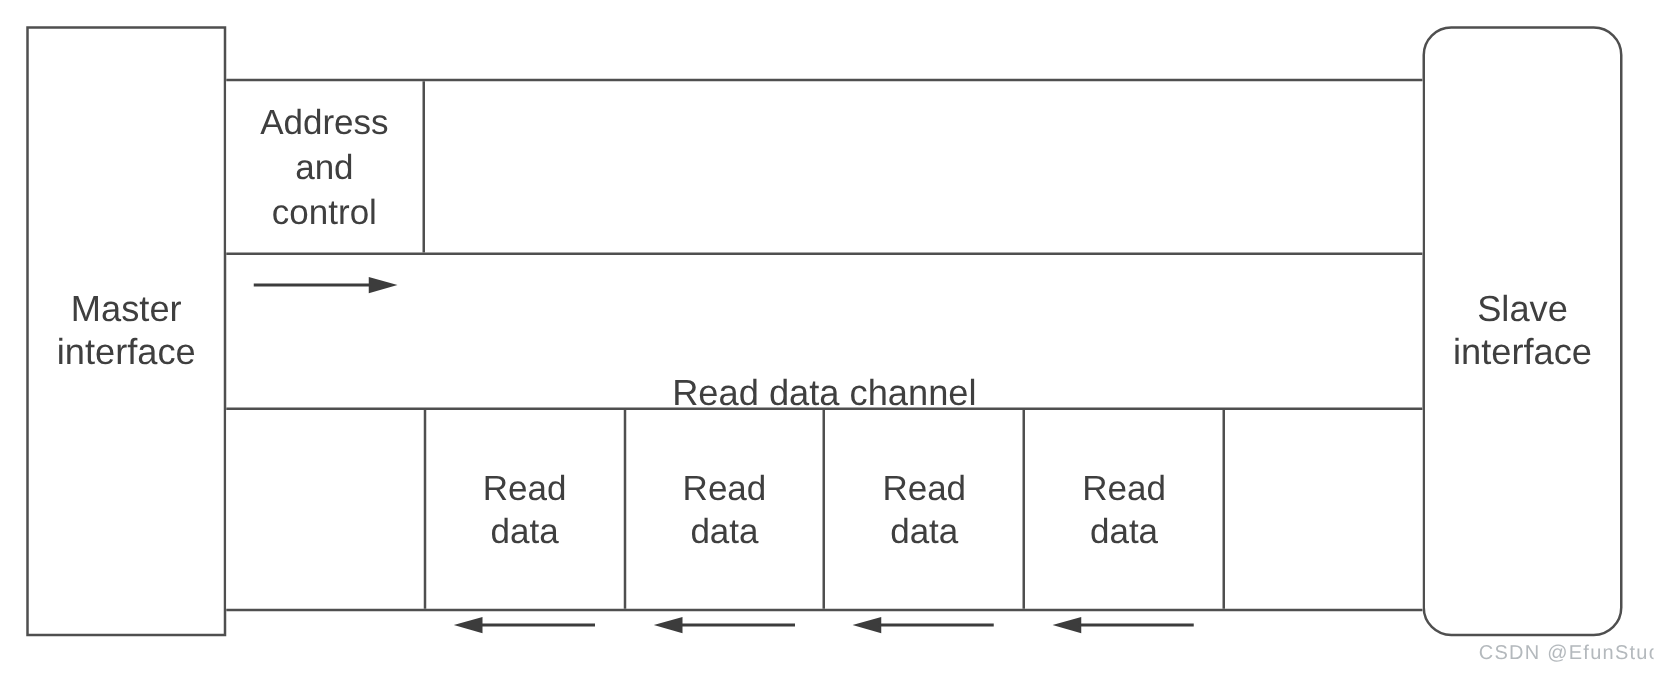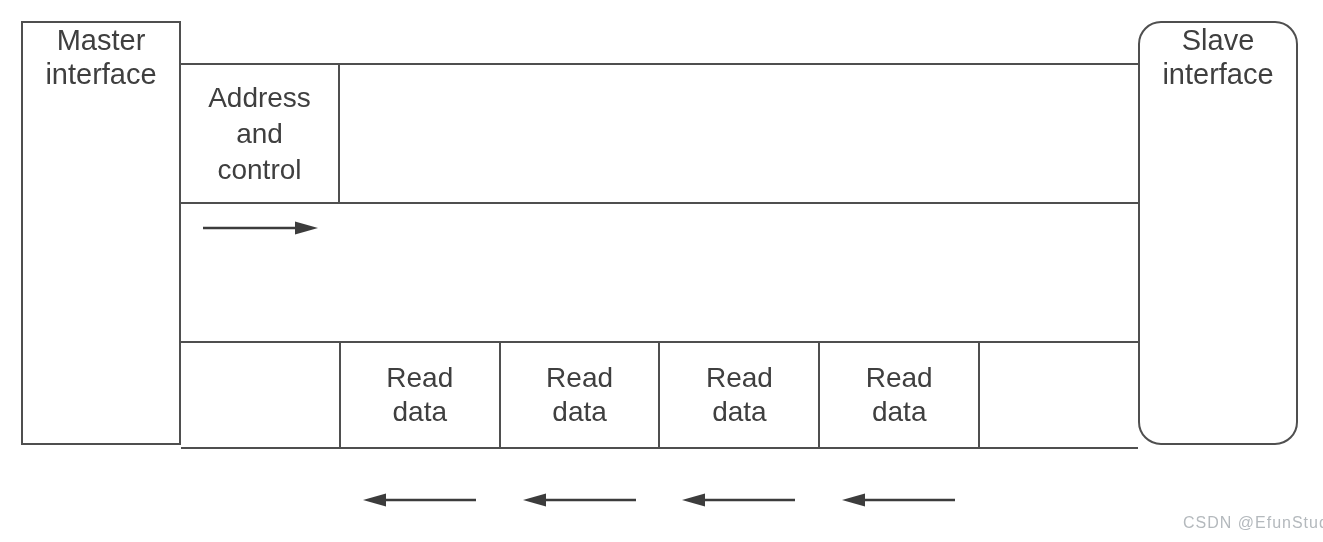--- a/index.html
+++ b/index.html
@@ -9,25 +9,25 @@
     height: 542px;
     background: #ffffff;
     font-family: "Liberation Sans", sans-serif;
     color: #3f3f3f;
     overflow: hidden;
   }
   .iface-box {
     position: absolute;
     top: 21px;
     width: 160px;
-    height: 424px;
+    height: 488px;
     border: 2px solid #4f4f4f;
     box-sizing: border-box;
     display: flex;
-    align-items: flex-start;
+    align-items: center;
     justify-content: center;
     text-align: center;
     background: #ffffff;
   }
   .master { left: 21px; }
   .slave  { left: 1138px; border-radius: 23px; }
   .iface-label {
     font-size: 29px;
     line-height: 34px;
     white-space: pre-line;
@@ -58,21 +58,21 @@
     border-right: 2px solid #4f4f4f;
     box-sizing: border-box;
     display: flex;
     align-items: center;
     justify-content: center;
     text-align: center;
     font-size: 28px;
     line-height: 36px;
     white-space: pre-line;
   }
-  .data-band { top: 341px; height: 108px; display: flex; }
+  .data-band { top: 326px; height: 163px; display: flex; }
   .data-cell {
     flex: 1 1 0;
     border-right: 2px solid #4f4f4f;
     box-sizing: border-box;
     display: flex;
     align-items: center;
     justify-content: center;
     text-align: center;
     font-size: 28px;
     line-height: 34px;
@@ -119,20 +119,21 @@
     <div class="addr-cell">Address
 and
 control</div>
   </div>
 
   <svg class="arrow right-arrow" width="118" height="18" viewBox="0 0 118 18">
     <line x1="1" y1="9" x2="95" y2="9"></line>
     <polygon points="93,2.5 116,9 93,15.5"></polygon>
   </svg>
 
+  <div class="channel-title data-title">Read data channel</div>
 
   <div class="band data-band">
     <div class="data-cell"></div>
     <div class="data-cell">Read
 data</div>
     <div class="data-cell">Read
 data</div>
     <div class="data-cell">Read
 data</div>
     <div class="data-cell">Read

